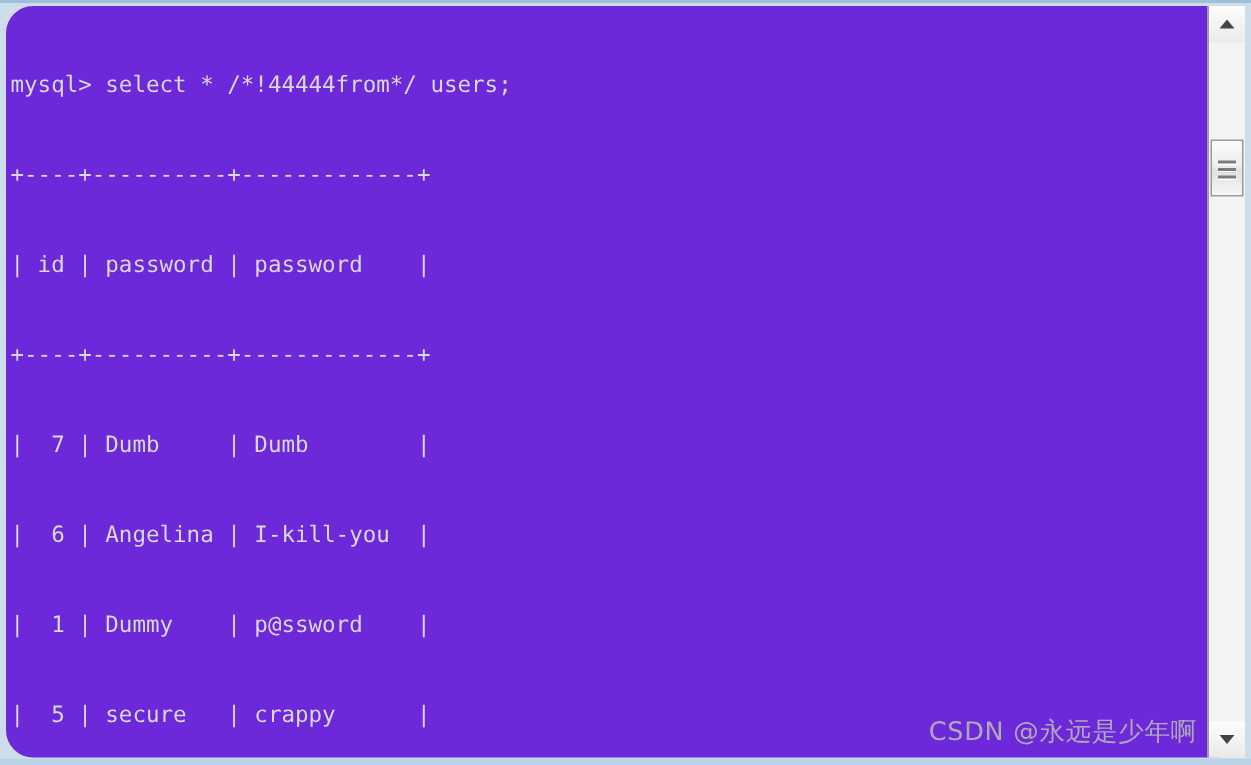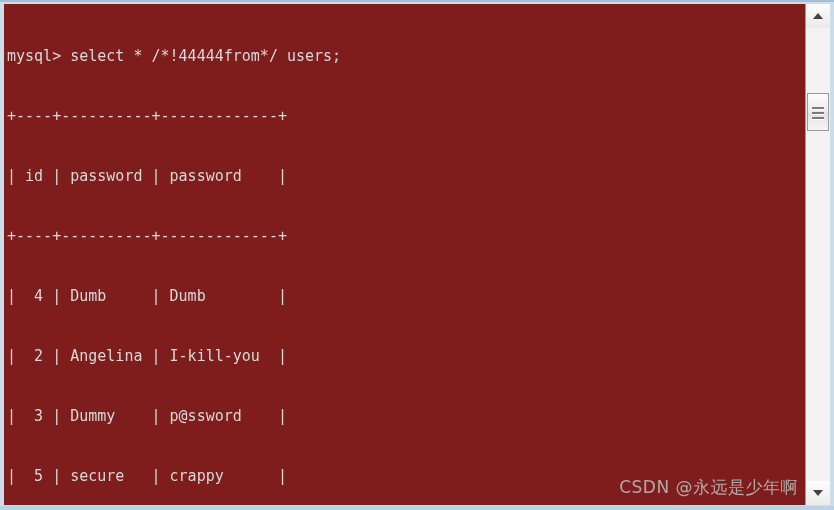--- a/index.html
+++ b/index.html
@@ -40,23 +40,24 @@
     background: #b9d2e6;
   }
 
   
   #console {
     position: absolute;
     left: 4px;
     top: 4px;
     width: 826px;
     height: 501px;
-    background: #7f1d1d;
+    background: #6d28d9;
     box-sizing: border-box;
     overflow: hidden;
+    border-radius: 18px;
   }
 
   #terminal-text {
     position: absolute;
     left: 3px;
     top: 2px;
     width: 820px;
     color: #d8d8d8;
     font-family: "DejaVu Sans Mono", monospace;
     font-size: 15px;
@@ -158,23 +159,23 @@
   <div id="frame-top-rule"></div>
   <div id="frame-bottom-rule"></div>
 
   <div id="console">
 
     <div id="terminal-text">
       <div class="line">mysql&gt; select * /*!44444from*/ users;</div>
       <div class="line">+----+----------+-------------+</div>
       <div class="line">| id | password | password    |</div>
       <div class="line">+----+----------+-------------+</div>
-      <div class="line">|  4 | Dumb     | Dumb        |</div>
-      <div class="line">|  2 | Angelina | I-kill-you  |</div>
-      <div class="line">|  3 | Dummy    | p@ssword    |</div>
+      <div class="line">|  7 | Dumb     | Dumb        |</div>
+      <div class="line">|  6 | Angelina | I-kill-you  |</div>
+      <div class="line">|  1 | Dummy    | p@ssword    |</div>
       <div class="line">|  5 | secure   | crappy      |</div>
       
       
       
       
       
       
       
       
       

